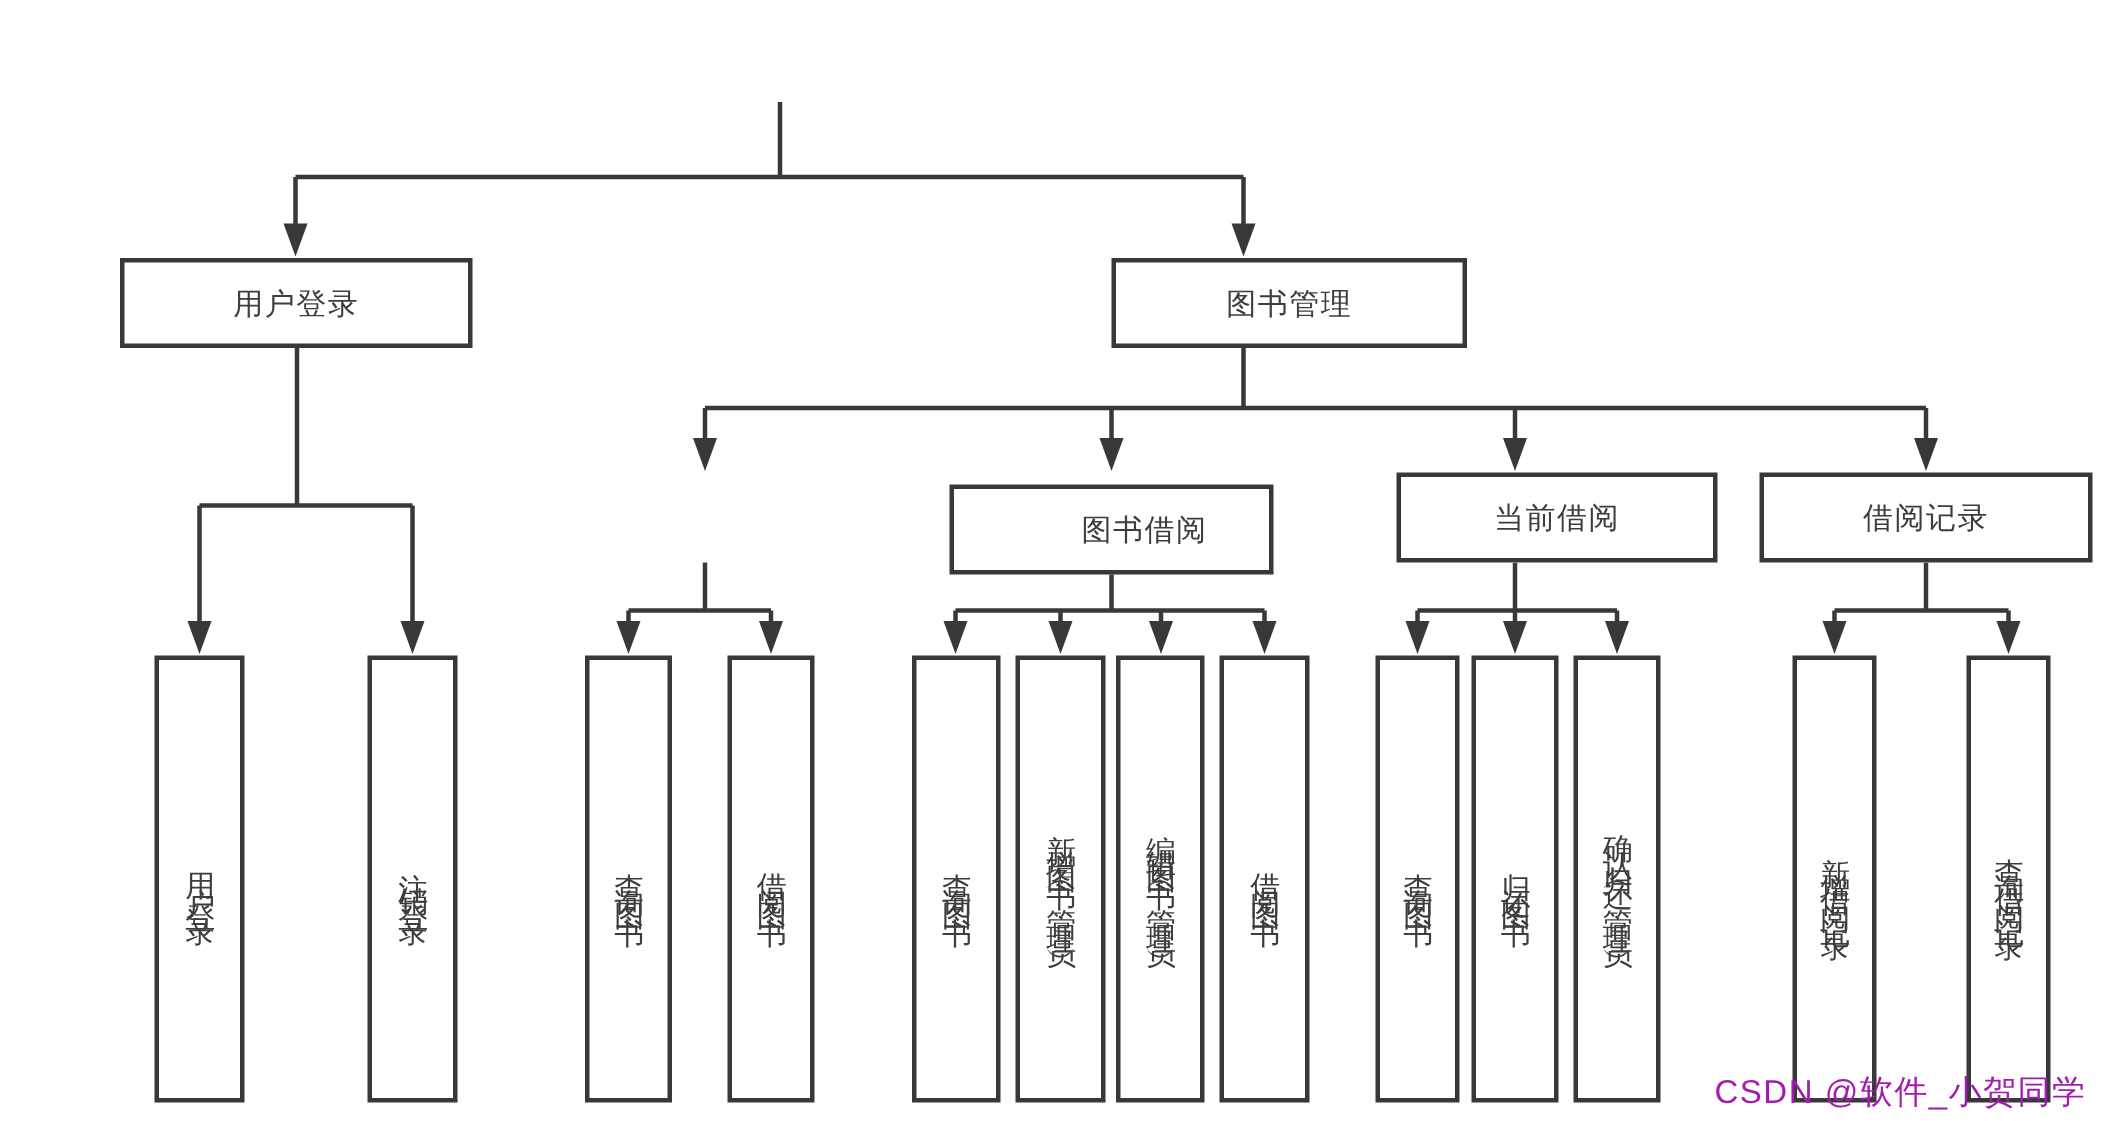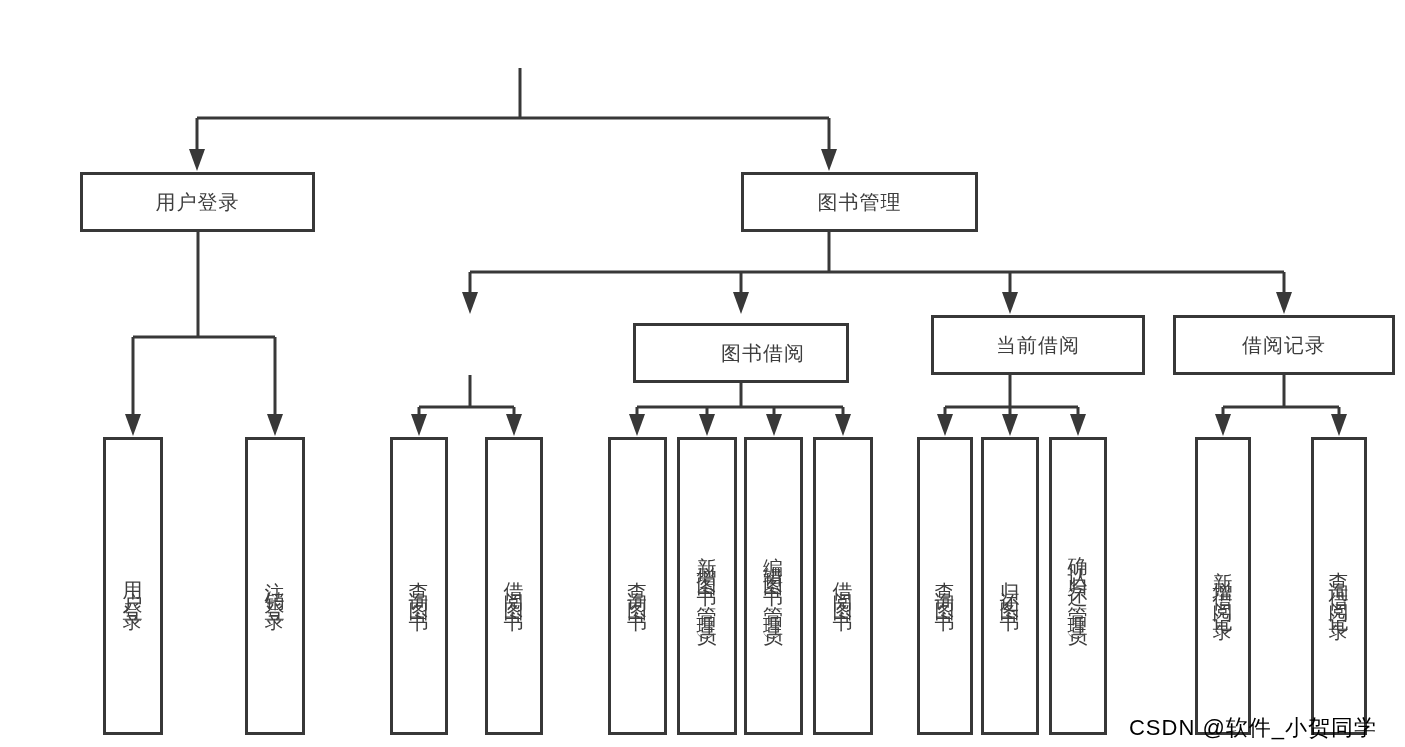--- a/index.html
+++ b/index.html
@@ -31,24 +31,24 @@
   }
   .vnode{
     writing-mode:vertical-rl;
     text-orientation:mixed;
     letter-spacing:10px;
     line-height:1;
     font-size:20px;
   }
   .watermark{
     position:absolute;
-    right:28px;
+    right:14px;
     bottom:4px;
     font-size:22px;
-    color:#000000;
+    color:#a21caf;
     letter-spacing:1px;
     z-index:5;
     white-space:nowrap;
   }
 </style>
 </head>
 <body>
 
 <div id="stage">
 

